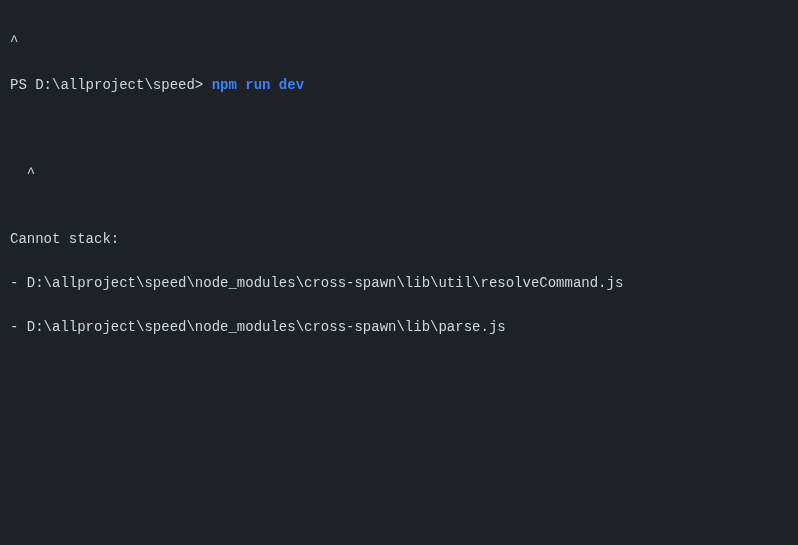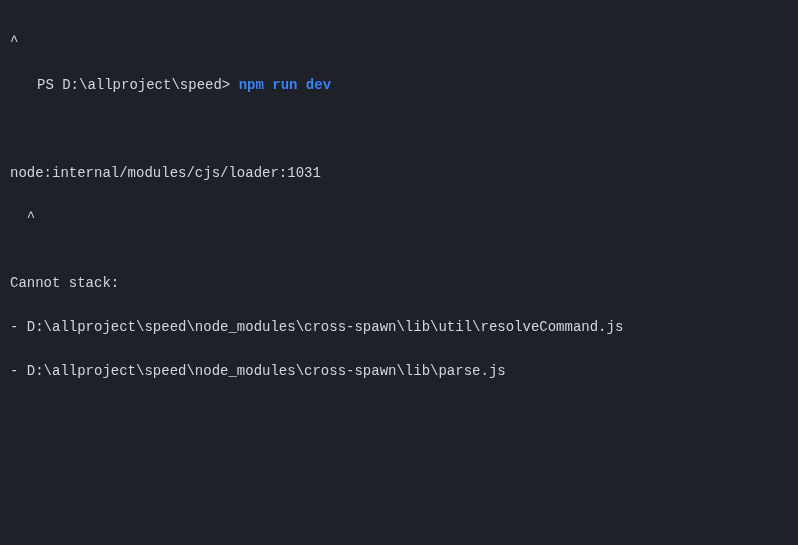--- a/index.html
+++ b/index.html
@@ -16,39 +16,37 @@
       padding: 8px 10px;
       width: 798px;
       height: 545px;
       overflow: hidden;
     }
     .terminal {
       white-space: pre;
     }
     .prompt-path {
       color: #cfd8dc;
-      margin-left: 27px;
     }
     .command {
       color: #3b82f6;
       font-weight: bold;
     }
     .output {
       color: #cfd8dc;
     }
   </style>
 </head>
 <body>
 
 <div class="terminal">
 <div><span class="output">^</span></div>
 <div><span class="prompt-path">PS D:\allproject\speed&gt; </span><span class="command">npm run dev</span></div>
 <div><span class="output"></span></div>
 <div><span class="output"></span></div>
-<div><span class="output">node:internal/modules/cjs/loader:1031</span></div>
 <div><span class="output">  ^</span></div>
 <div><span class="output"></span></div>
 <div><span class="output">Cannot stack:</span></div>
 <div><span class="output">- D:\allproject\speed\node_modules\cross-spawn\lib\util\resolveCommand.js</span></div>
 <div><span class="output">- D:\allproject\speed\node_modules\cross-spawn\lib\parse.js</span></div>
 
 
 
 
 

